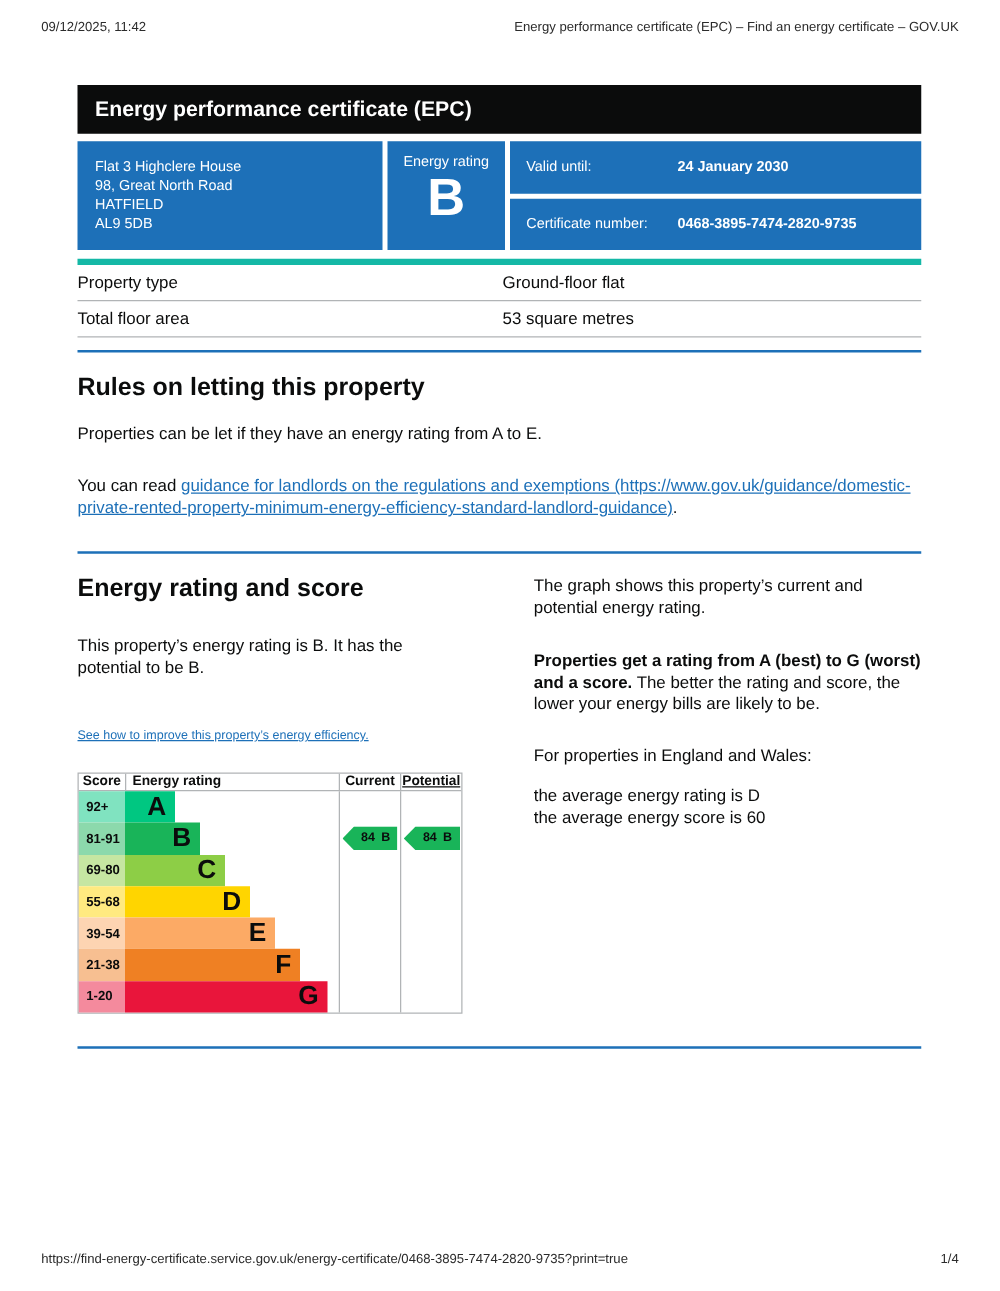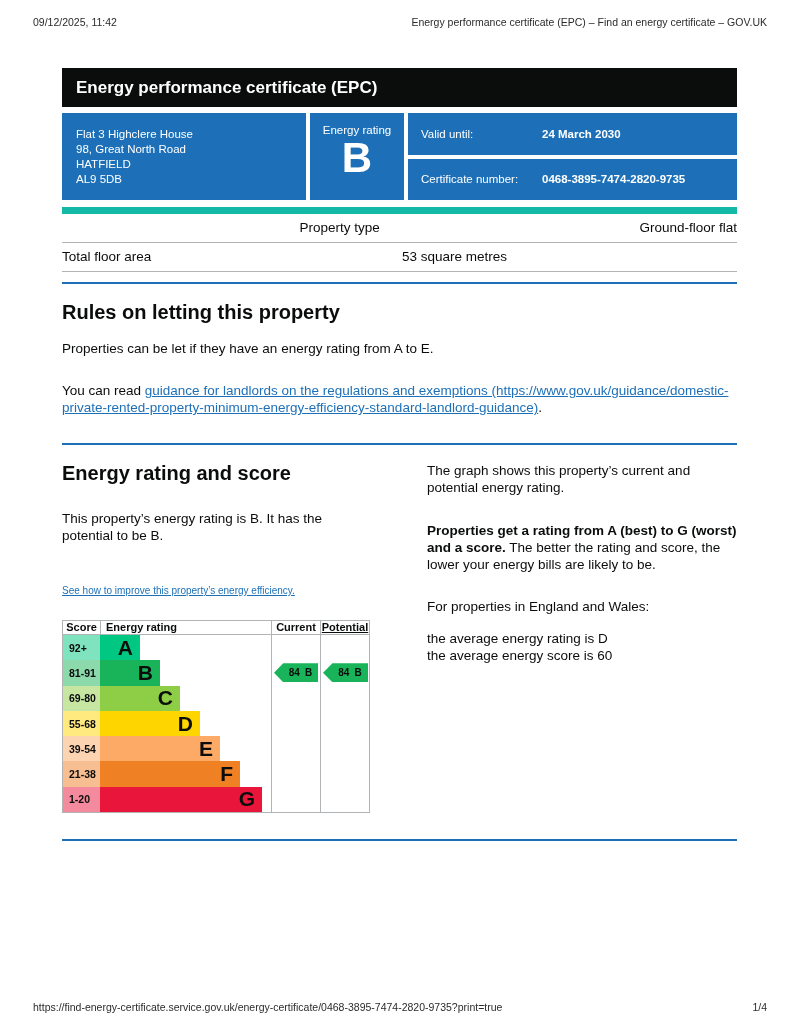--- a/index.html
+++ b/index.html
@@ -30,21 +30,21 @@
   .rating-box .lbl { font-size:11.5px; }
   .rating-box .big { font-size:42px; font-weight:bold; line-height:44px; }
   .right-stack { flex:1; display:flex; flex-direction:column; gap:4px; }
   .info-box { background:#1d70b8; color:#fff; flex:1; display:flex; align-items:center;
     padding-left:13px; font-size:11.5px; }
   .info-box .ib-label { width:121px; }
   .info-box .ib-value { font-weight:bold; }
 
   .prop-table { margin-top:7px; font-size:13.5px; }
   .prop-row { display:flex; border-bottom:1px solid #b1b4b6; padding:6px 0 7px 0; }
-  .prop-row:first-child { border-top:7px solid #14b8a6;justify-content:flex-end; }
+  .prop-row:first-child { border-top:5px solid #14b8a6; }
   .prop-label { width:340px; }
 
   .hr-blue { border:none; border-top:2px solid #1d70b8; margin-top:10px; }
   .hr-blue.hr2 { margin-top:27px; }
   .hr-blue.hr3 { margin-top:26px; }
 
   h2.sect { font-size:20px; font-weight:bold; margin-top:17px; }
   p.body { font-size:13.5px; line-height:17px; margin-top:16px; }
   p.body.gap { margin-top:25px; }
   a.gov-link { color:#1d70b8; text-decoration:underline; cursor:pointer; }
@@ -103,21 +103,21 @@
         <div>HATFIELD</div>
         <div>AL9 5DB</div>
       </div>
       <div class="rating-box">
         <div class="lbl">Energy rating</div>
         <div class="big">B</div>
       </div>
       <div class="right-stack">
         <div class="info-box">
           <span class="ib-label">Valid until:</span>
-          <span class="ib-value">24 March 2030</span>
+          <span class="ib-value">24 January 2030</span>
         </div>
         <div class="info-box">
           <span class="ib-label">Certificate number:</span>
           <span class="ib-value">0468-3895-7474-2820-9735</span>
         </div>
       </div>
     </div>
 
     <div class="prop-table">
       <div class="prop-row">

